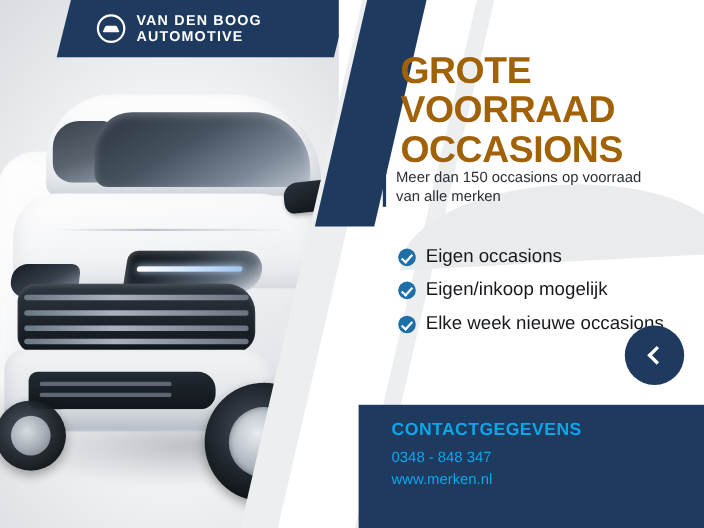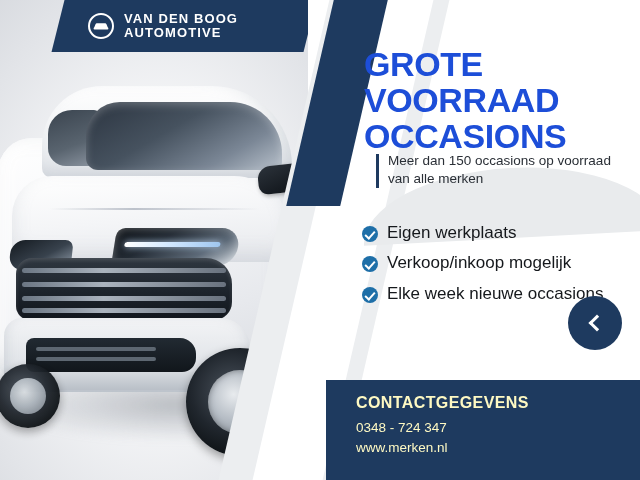--- a/index.html
+++ b/index.html
@@ -254,29 +254,29 @@
     width: 300px; height: 70px;
     background: #e9ebed;
     border-radius: 50% 50% 0 0 / 100% 100% 0 0;
     transform: rotate(-3deg);
   }
 
   .headline {
     position: absolute;
     left: 56px; top: 46px;
     width: 268px;
-    color: #1d4ed8;
+    color: #a16207;
     font-weight: bold;
     font-size: 34px;
     line-height: 1.06;
     letter-spacing: -0.4px;
   }
   .subhead {
     position: absolute;
-    left: 68px; top: 152px;
+    left: 40px; top: 152px;
     width: 240px;
     display: flex;
     gap: 9px;
   }
   .subhead .bar {
     width: 3px; min-height: 34px;
     background: #1e3a5f;
     flex: 0 0 auto;
     margin-top: 2px;
   }
@@ -317,23 +317,23 @@
   .bullet .label {
     font-size: 17px;
     color: #15181c;
     line-height: 1.26;
   }
 
   
   .contact {
     position: absolute;
     left: 18px; bottom: 0;
-    width: 314px; height: 100px;
+    width: 314px; height: 112px;
     background: #1e3a5f;
-    color: #fef9c3;
+    color: #0ea5e9;
     padding: 14px 0 0 30px;
   }
   .contact .title {
     font-size: 16px;
     font-weight: bold;
     letter-spacing: 0.4px;
     margin-bottom: 6px;
   }
   .contact .line {
     font-size: 13.5px;
@@ -422,36 +422,36 @@
     <div class="headline">GROTE VOORRAAD OCCASIONS</div>
 
     <div class="subhead">
       <div class="bar"></div>
       <div class="txt">Meer dan 150 occasions op voorraad van alle merken</div>
     </div>
 
     <div class="bullets">
       <div class="bullet">
         <span class="check"></span>
-        <span class="label">Eigen werkplaats</span>
+        <span class="label">Eigen occasions</span>
       </div>
       <div class="bullet">
         <span class="check"></span>
-        <span class="label">Verkoop/inkoop mogelijk</span>
+        <span class="label">Eigen/inkoop mogelijk</span>
       </div>
       <div class="bullet">
         <span class="check"></span>
         <span class="label">Elke week nieuwe occasions</span>
       </div>
     </div>
 
     <div class="nav-prev">
       <span class="chev"></span>
     </div>
 
     <div class="contact">
       <div class="title">CONTACTGEGEVENS</div>
-      <div class="line">0348 - 724 347</div>
+      <div class="line">0348 - 848 347</div>
       <div class="line">www.merken.nl</div>
     </div>
   </div>
 
 </div>
 
 </body></html>

